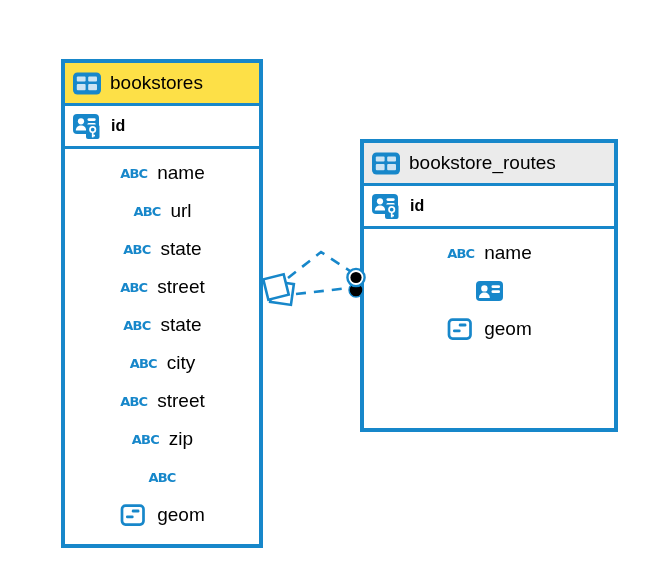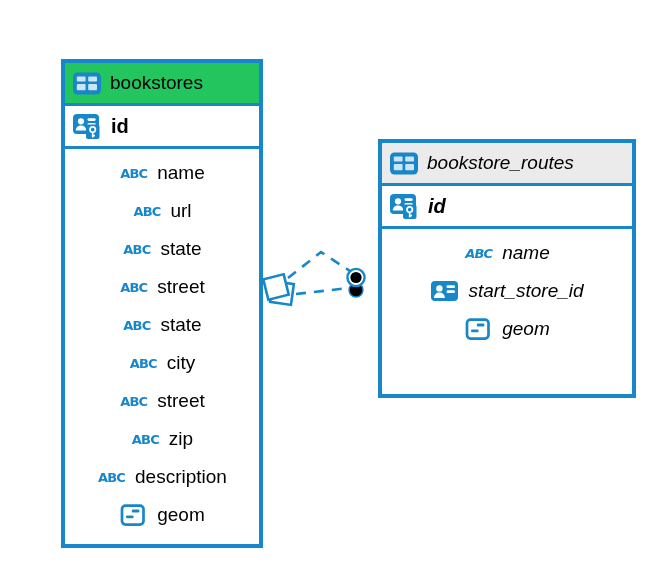--- a/index.html
+++ b/index.html
@@ -20,39 +20,39 @@
     color: var(--text);
   }
   .canvas { position: absolute; inset: 0; }
 
   .table-card {
     position: absolute;
     background: #fff;
     border: 4px solid var(--accent);
   }
   #table-bookstores { left: 61px; top: 59px;  width: 202px; height: 489px; }
-  #table-routes     { left: 378px; top: 139px; width: 258px; height: 259px; font-style: italic; }
+  #table-routes     { left: 360px; top: 139px; width: 258px; height: 293px; }
 
   .tc-header {
     height: 43px;
     display: flex; align-items: center;
     gap: 8px;
     padding: 0 6px 0 7px;
     border-bottom: 3px solid var(--accent);
     font-size: 19px;
     white-space: nowrap;
   }
   .tc-pk-row {
     height: 43px;
     display: flex; align-items: center;
     gap: 8px;
     padding: 0 7px;
     border-bottom: 3px solid var(--accent);
     font-weight: bold;
-    font-size: 20px;
+    font-size: 16px;
   }
   .tc-cols { padding: 5px 0 2px 0; }
   .tc-col-row {
     height: 38px;
     display: flex; align-items: center;
     gap: 9px;
     padding: 0 7px;
     font-size: 19px;
     white-space: nowrap;
     justify-content: center;
@@ -103,21 +103,21 @@
       <rect class="diamond-marker" x="-10.5" y="-10.5" width="21" height="21" transform="translate(276,287) rotate(-14)"></rect>
     </g>
     <g>
       <circle class="dot-back" cx="356" cy="290" r="7"></circle>
       <circle class="dot-ring" cx="356" cy="277.5" r="8.6"></circle>
       <circle class="dot-core" cx="356" cy="277.5" r="5.6"></circle>
     </g>
   </svg>
 
   <div class="table-card" id="table-bookstores">
-    <div class="tc-header" style="background: #22c55e;">
+    <div class="tc-header" style="background: #fde047;">
       <span class="hdr-icon">
         <svg viewBox="0 0 30 25">
           <rect x="1" y="1.5" width="28" height="22" rx="4.5" fill="currentColor"></rect>
           <g fill="#ffffff" opacity="0.78">
             <rect x="4.8" y="5.4" width="8.8" height="5.2" rx="1"></rect>
             <rect x="16.2" y="5.4" width="8.8" height="5.2" rx="1"></rect>
             <rect x="4.8" y="13" width="8.8" height="6.2" rx="1"></rect>
             <rect x="16.2" y="13" width="8.8" height="6.2" rx="1"></rect>
           </g>
         </svg>
@@ -186,21 +186,20 @@
         <div class="tc-col-row">
           <span class="col-icon">
             <span class="abc-glyph">ABC</span>
           </span>
           <span>zip</span>
         </div>
         <div class="tc-col-row">
           <span class="col-icon">
             <span class="abc-glyph">ABC</span>
           </span>
-          <span>description</span>
         </div>
         <div class="tc-col-row">
           <span class="col-icon">
             <svg viewBox="0 0 29 24">
               <rect x="3" y="2.6" width="21.5" height="19" rx="3.5" fill="#fff" stroke="currentColor" stroke-width="2.7"></rect>
               <rect x="12.8" y="6.6" width="7.6" height="2.9" rx="1.2" fill="currentColor"></rect>
               <rect x="7" y="12.4" width="7.6" height="2.9" rx="1.2" fill="currentColor"></rect>
             </svg>
           </span>
           <span>geom</span>
@@ -249,21 +248,20 @@
         <div class="tc-col-row">
           <span class="col-icon">
             <svg viewBox="0 0 29 24">
               <rect x="1" y="2" width="27" height="20" rx="4" fill="currentColor"></rect>
               <circle cx="9.4" cy="9.4" r="3.2" fill="#fff"></circle>
               <path d="M4 19 c0-3.5 2.5-5.4 5.4-5.4 s5.4 1.9 5.4 5.4 z" fill="#fff"></path>
               <rect x="16.5" y="6.2" width="8.5" height="2.8" rx="1.3" fill="#fff"></rect>
               <rect x="16.5" y="11.2" width="8.5" height="2.8" rx="1.3" fill="#fff"></rect>
             </svg>
           </span>
-          <span>start_store_id</span>
         </div>
         <div class="tc-col-row">
           <span class="col-icon">
             <svg viewBox="0 0 29 24">
               <rect x="3" y="2.6" width="21.5" height="19" rx="3.5" fill="#fff" stroke="currentColor" stroke-width="2.7"></rect>
               <rect x="12.8" y="6.6" width="7.6" height="2.9" rx="1.2" fill="currentColor"></rect>
               <rect x="7" y="12.4" width="7.6" height="2.9" rx="1.2" fill="currentColor"></rect>
             </svg>
           </span>
           <span>geom</span>

